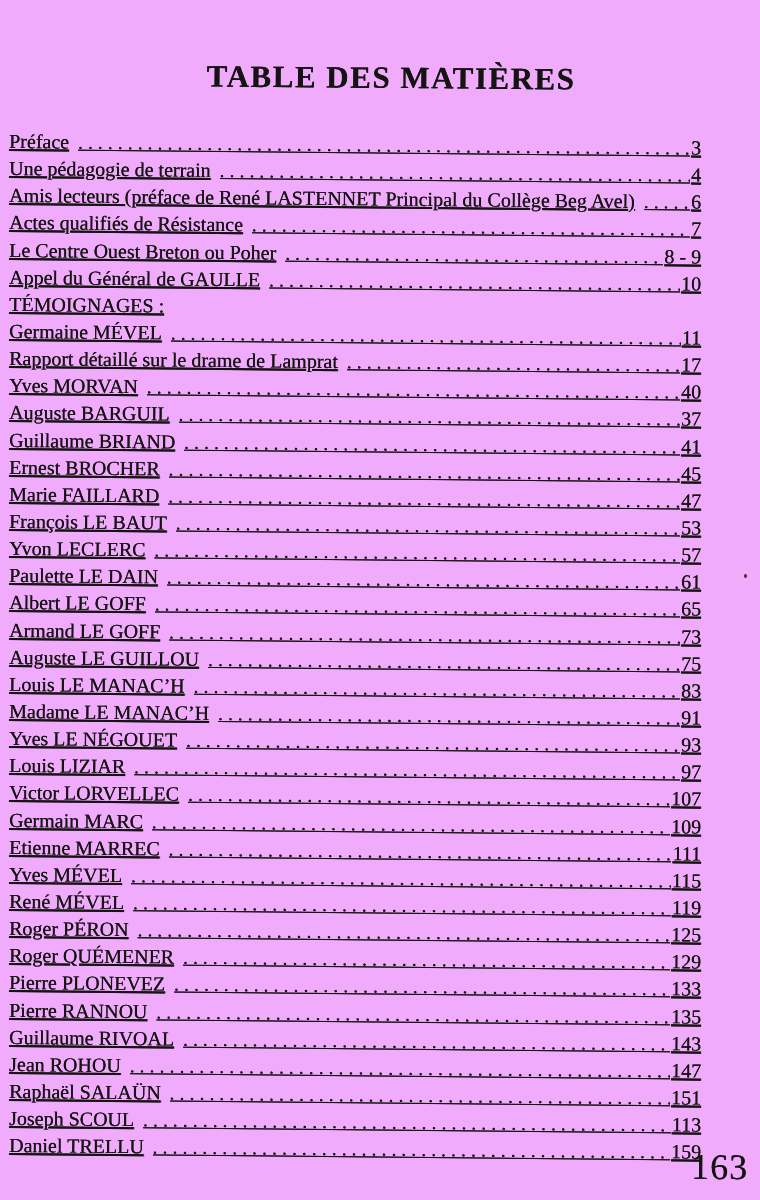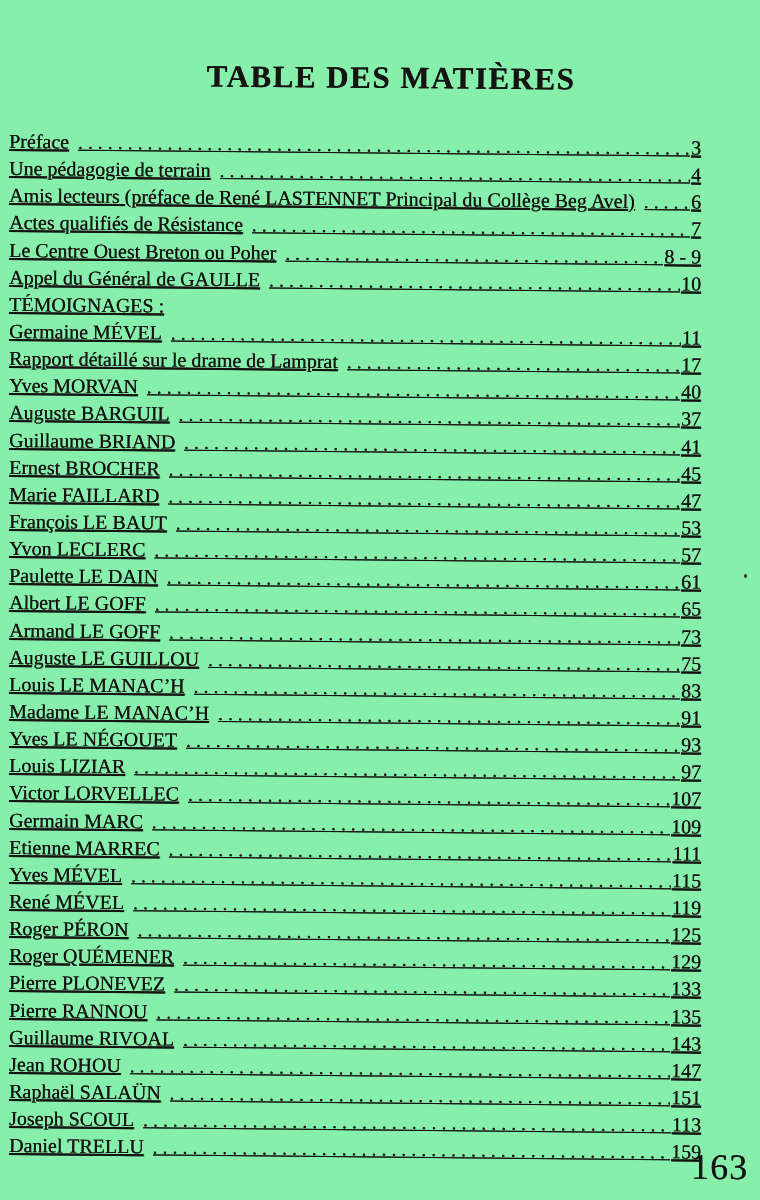--- a/index.html
+++ b/index.html
@@ -6,21 +6,21 @@
   body{
     width:760px;height:1200px;
     background:#ffffff;
     overflow:hidden;
     font-family:"Liberation Serif","DejaVu Serif",serif;
     color:#161412;
     position:relative;
   }
   .page{
     position:absolute;inset:0;
-    background:#86efac;
+    background:#f0abfc;
   }
   .title{
     position:absolute;
     top:60px;left:0;right:0;
     text-align:center;
     font-size:31px;
     font-weight:700;
     letter-spacing:1.5px;
     transform:translateX(11px) rotate(0.45deg);
     white-space:nowrap;

